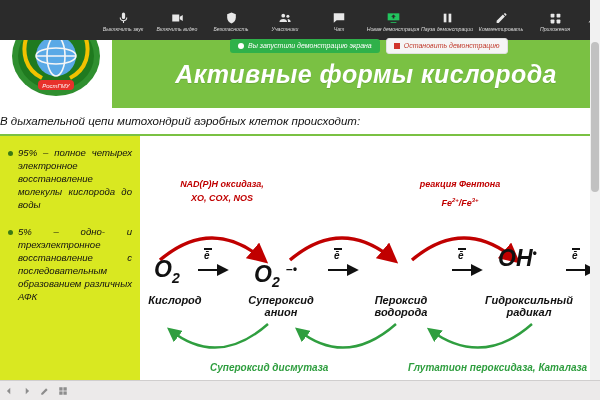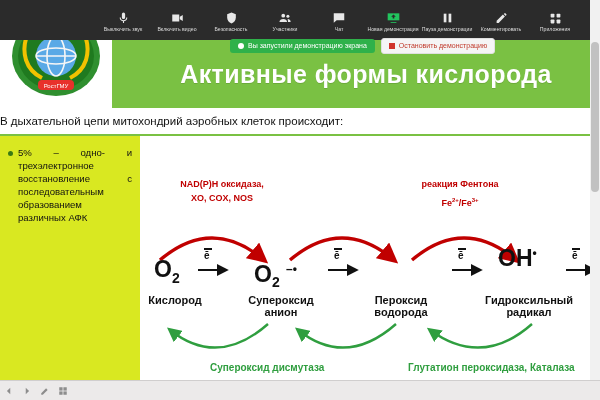--- a/index.html
+++ b/index.html
@@ -11,20 +11,21 @@
     height: 400px;
     overflow: hidden;
     font-family: "Liberation Sans", sans-serif;
     background: #ffffff;
   }
   .app {
     position: relative;
     width: 600px;
     height: 400px;
     background: #ffffff;
+    font-style: italic;
   }
 
   
   .toolbar {
     position: absolute;
     left: 0; top: 0;
     width: 600px;
     height: 40px;
     background: #2b2b2b;
     display: flex;
@@ -419,20 +420,24 @@
       <rect x="30" y="76" width="36" height="10" rx="4" fill="#e8312b"></rect>
       <text x="48" y="84" font-size="6" fill="#ffffff" text-anchor="middle" font-family="Liberation Sans, sans-serif">РостГМУ</text>
     </svg>
 
     <div class="subtitle-band">
       <div class="subtitle">В дыхательной цепи митохондрий аэробных клеток происходит:</div>
     </div>
     <div class="subtitle-rule"></div>
 
     <div class="left-panel">
+      <div class="bullet">
+        <span class="bdot"></span>
+        <span class="btxt">95% – полное четырех электронное восстановление молекулы кислорода до воды</span>
+      </div>
       <div class="bullet">
         <span class="bdot"></span>
         <span class="btxt">5% – одно- и трехэлектронное восстановление с последовательным образованием различных АФК</span>
       </div>
     </div>
 
     <div class="board">
 
       <div class="lbl-enzyme" style="left:12px; top:42px; width:140px;">NAD(P)H оксидаза,</div>
       <div class="lbl-enzyme" style="left:12px; top:56px; width:140px;">XO, COX, NOS</div>

